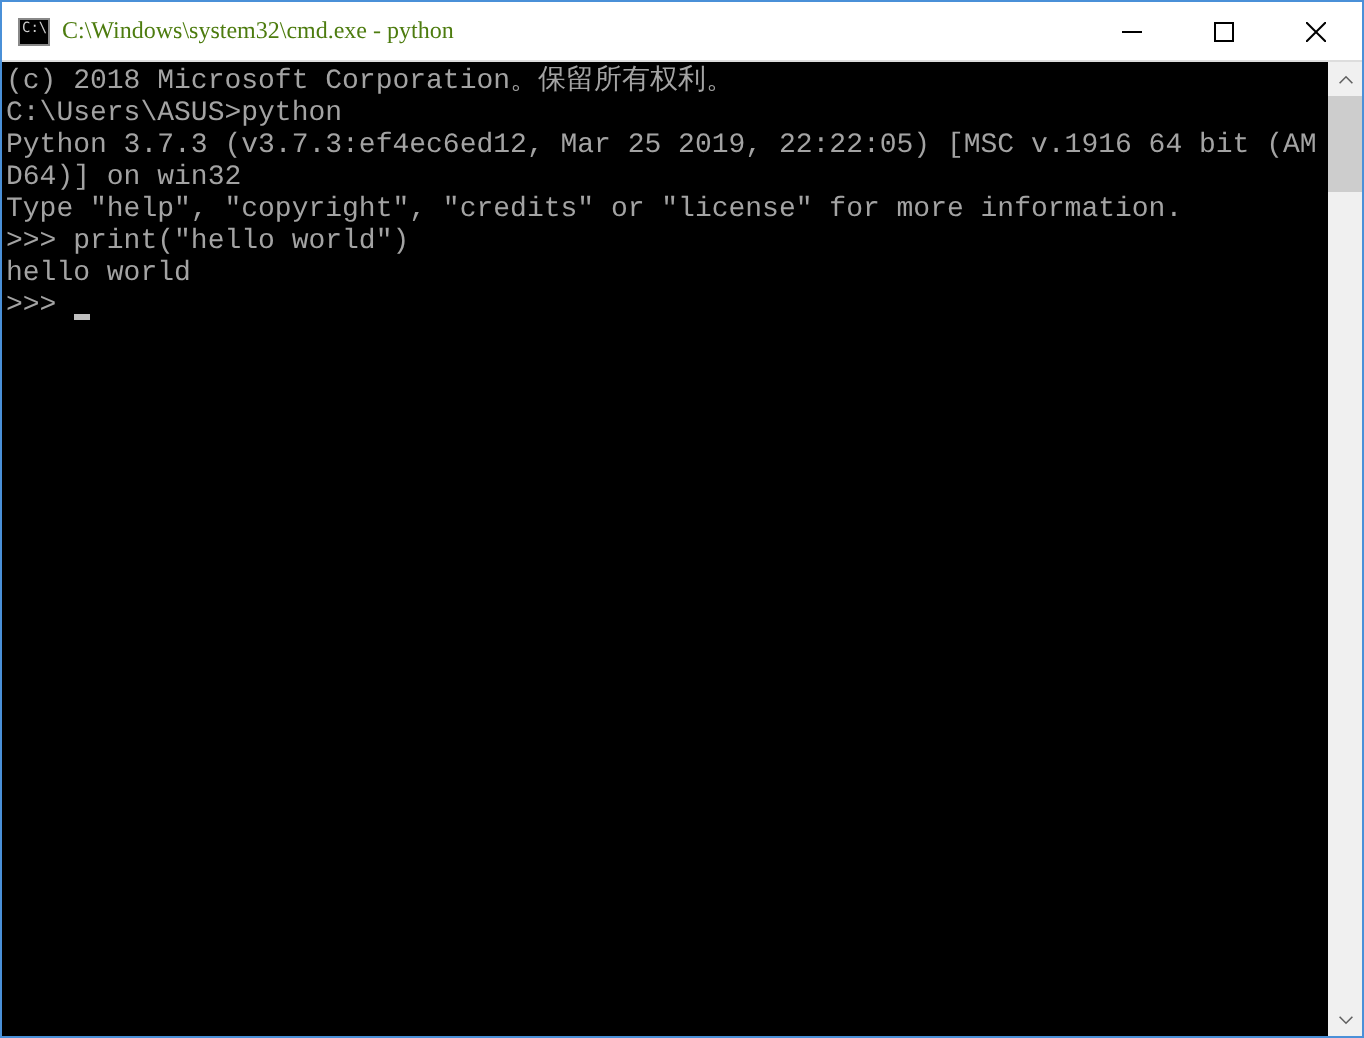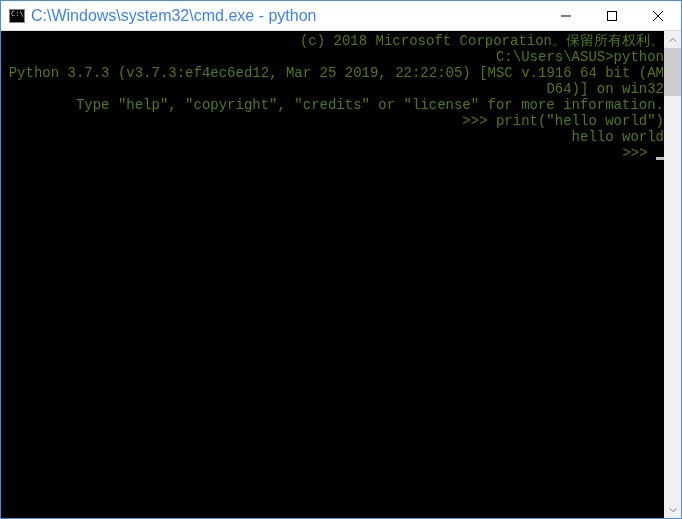--- a/index.html
+++ b/index.html
@@ -35,24 +35,25 @@
       color: #ccc;
       font-size: 7px;
       font-family: monospace;
       position: absolute;
       top: 1px;
       left: 1px;
       line-height: 1;
     }
     .titlebar-text {
       flex: 1;
-      font-size: 16px;
-      color: #3b82f6;
+      font-size: 12px;
+      color: #4d7c0f;
       white-space: nowrap;
       overflow: hidden;
+      font-family: Liberation Serif, serif;
     }
     .titlebar-controls {
       display: flex;
       height: 100%;
     }
     .titlebar-btn {
       width: 46px;
       height: 100%;
       display: flex;
       align-items: center;
@@ -65,29 +66,28 @@
     .terminal-wrap {
       flex: 1;
       display: flex;
       background: #000;
       position: relative;
       overflow: hidden;
     }
     .terminal {
       flex: 1;
       background: #000;
-      color: #4d7c0f;
+      color: #a3a3a3;
       font-family: 'NSimSun', 'SimSun', 'Consolas', 'Courier New', monospace;
       font-size: 14px;
       line-height: 16px;
       padding: 2px 0 0 2px;
       white-space: pre-wrap;
       word-break: break-all;
       overflow: hidden;
-      text-align: right;
     }
     .terminal-line { display: block; }
     .cursor {
       display: inline-block;
       width: 8px;
       height: 3px;
       background: #c0c0c0;
       vertical-align: bottom;
       margin-bottom: 1px;
       animation: blink 1s step-start infinite;

